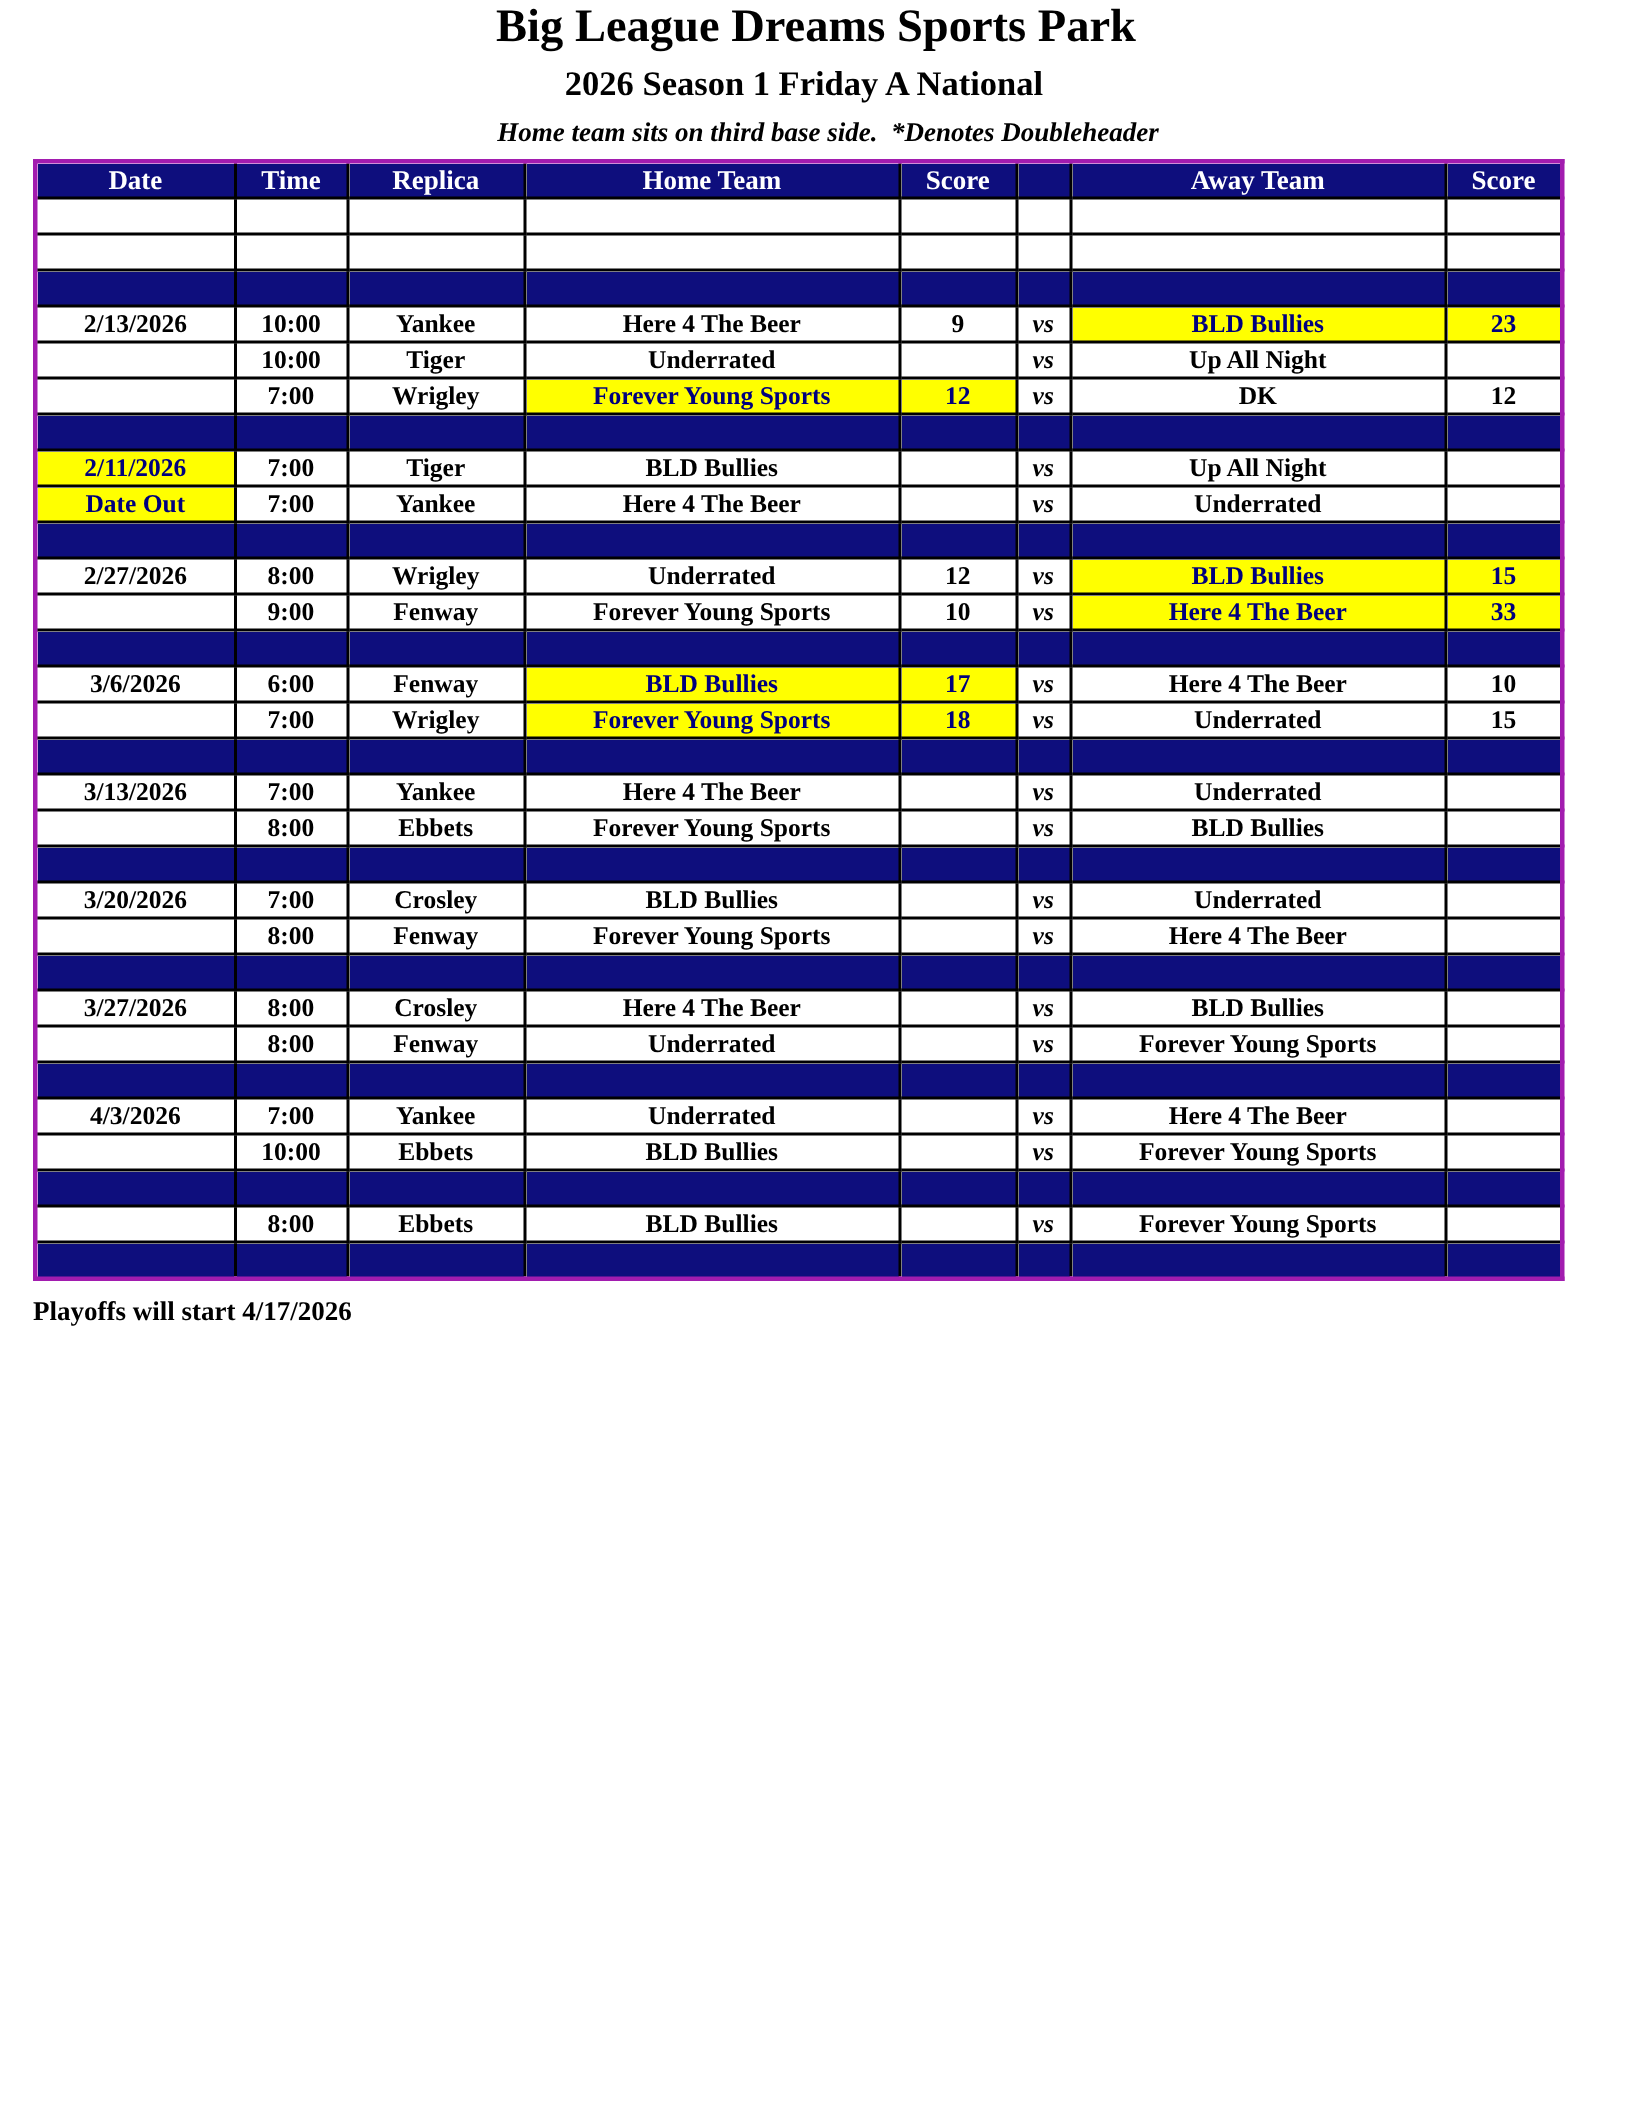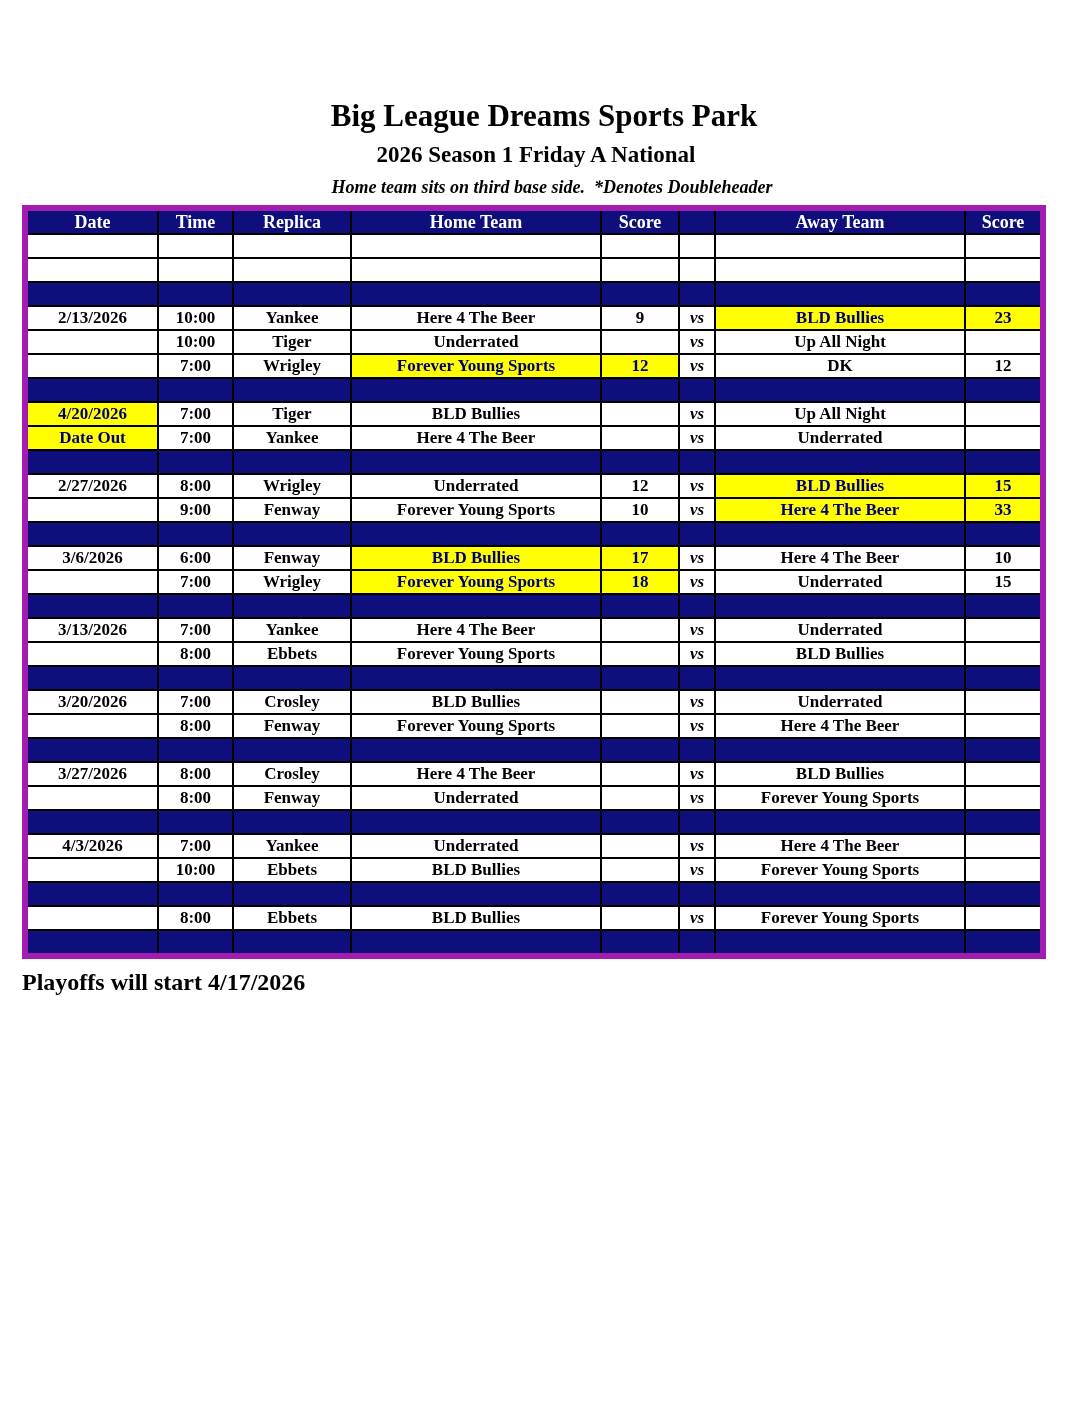--- a/index.html
+++ b/index.html
@@ -15,21 +15,20 @@
   }
   .page {
     position: relative;
     width: 1088px;
     height: 1408px;
     background: #ffffff;
     overflow: hidden;
   }
   .header-block {
     text-align: center;
-    padding-top: 99px;
   }
   .title {
     margin: 0;
     font-size: 31px;
     line-height: 34px;
     font-weight: bold;
     color: #000000;
   }
   .subtitle {
     margin: 9px 16px 0 0;
@@ -45,21 +44,21 @@
     font-weight: bold;
     font-style: italic;
     white-space: pre-wrap;
     color: #000000;
   }
   table.schedule {
     margin: 8px 0 0 22px;
     width: 1018px;
     table-layout: fixed;
     border-collapse: collapse;
-    border: 6px solid #a21caf;
+    border: 3px solid #a21caf;
   }
   table.schedule th,
   table.schedule td {
     border: 2px solid #000000;
     height: 22px;
     padding: 0 2px;
     text-align: center;
     vertical-align: middle;
     font-weight: bold;
     font-size: 17px;
@@ -78,21 +77,21 @@
   td.hl {
     background: var(--hl-yellow, #ffff00);
     color: var(--hl-text, #00007d);
   }
   td.vs {
     font-style: italic;
     font-size: 15px;
   }
   .footer-note {
     margin: 10px 0 0 22px;
-    font-size: 24px;
+    font-size: 18px;
     font-weight: bold;
     color: #000000;
   }
 </style>
 </head>
 <body>
 
 <div class="page">
   <div class="header-block">
     <h1 class="title">Big League Dreams Sports Park</h1>
@@ -188,21 +187,21 @@
           <td></td>
           <td></td>
           <td></td>
           <td></td>
           <td></td>
           <td></td>
           <td></td>
           <td></td>
         </tr>
         <tr>
-          <td class="hl">4/20/2026</td>
+          <td class="hl">2/11/2026</td>
           <td>7:00</td>
           <td>Tiger</td>
           <td>BLD Bullies</td>
           <td></td>
           <td class="vs">vs</td>
           <td>Up All Night</td>
           <td></td>
         </tr>
         <tr>
           <td class="hl">Date Out</td>

